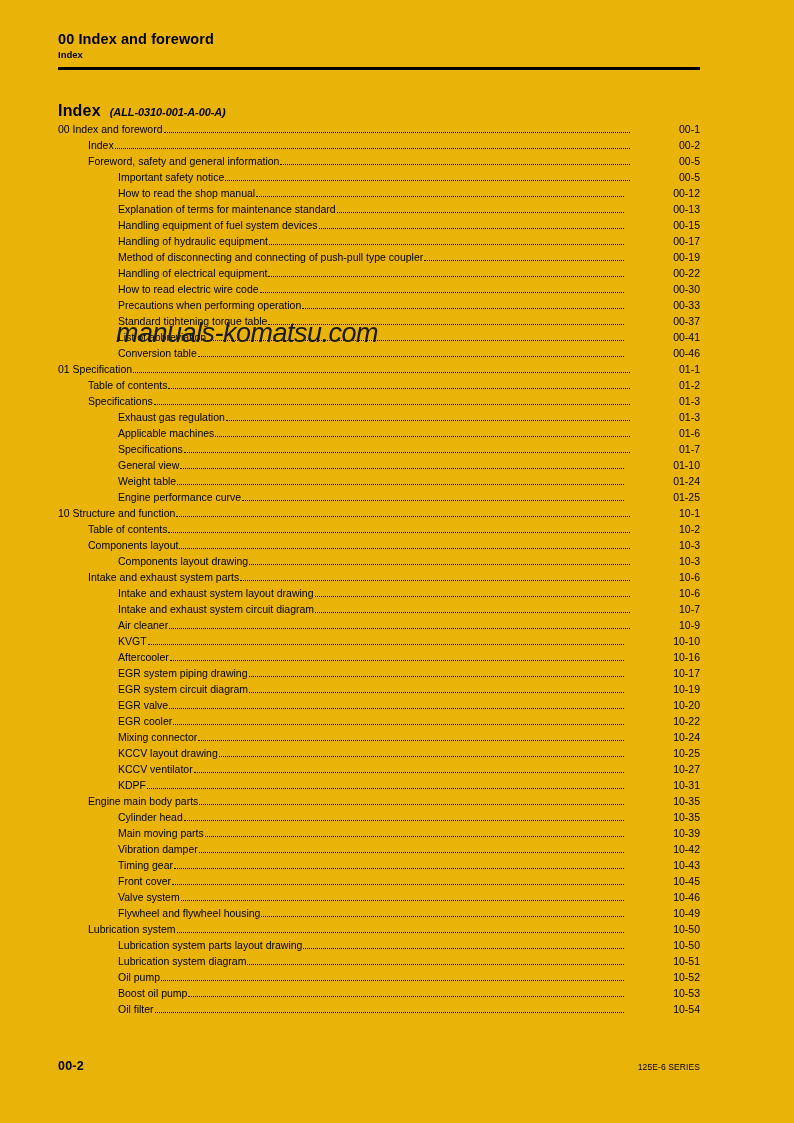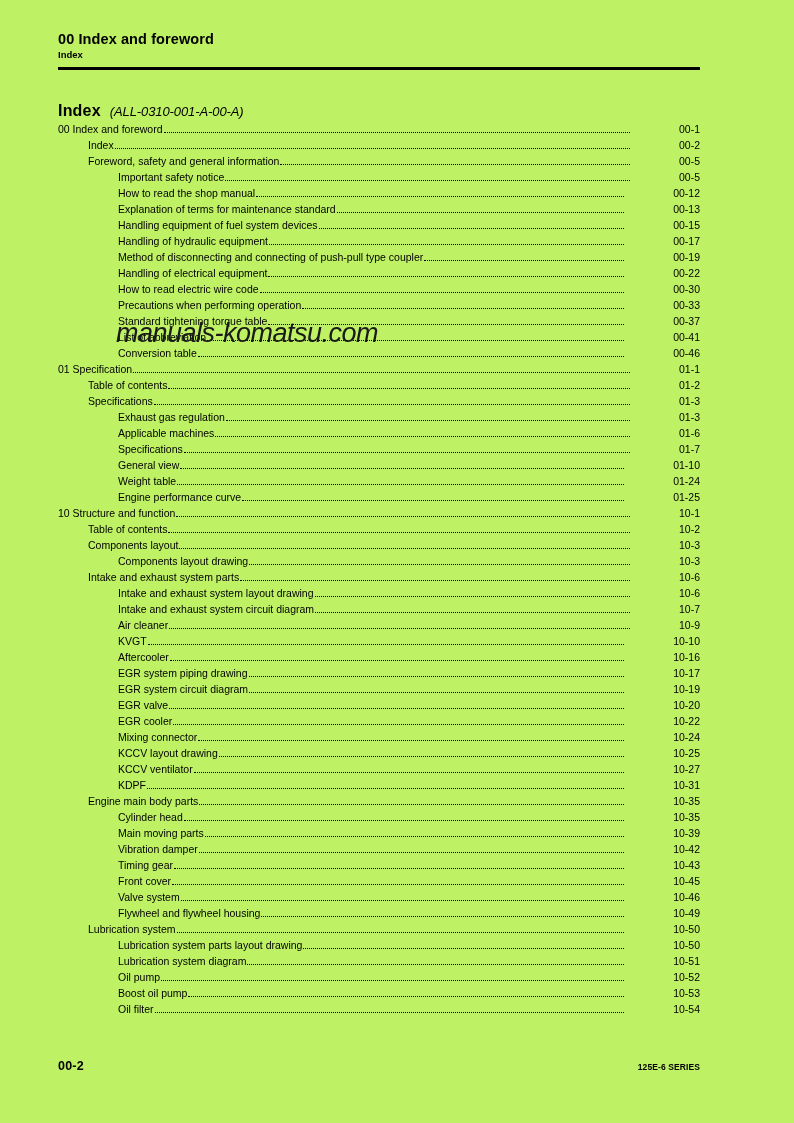--- a/index.html
+++ b/index.html
@@ -4,21 +4,21 @@
 <style>
   html, body {
     margin: 0;
     padding: 0;
     background: #ffffff;
   }
   .page {
     position: relative;
     width: 794px;
     height: 1123px;
-    background: #bef264;
+    background: #eab308;
     font-family: "Liberation Sans", sans-serif;
     color: #000000;
     overflow: hidden;
   }
 
   
   .header {
     position: absolute;
     left: 58px;
     top: 31px;
@@ -52,23 +52,23 @@
     top: 102px;
     display: flex;
     align-items: baseline;
   }
   .index-heading-text {
     font-size: 16px;
     font-weight: bold;
     letter-spacing: 0.2px;
   }
   .index-heading-code {
-    font-size: 13px;
+    font-size: 11px;
     font-style: italic;
-    font-weight: normal;
+    font-weight: bold;
     margin-left: 9px;
     letter-spacing: -0.1px;
   }
 
   
   .toc {
     position: absolute;
     left: 58px;
     top: 121px;
     width: 642px;
@@ -131,21 +131,21 @@
     top: 1059px;
     font-size: 12.5px;
     font-weight: bold;
     letter-spacing: 0.2px;
   }
   .footer-right {
     position: absolute;
     right: 94px;
     top: 1062px;
     font-size: 8.5px;
-    font-weight: bold;
+    font-weight: normal;
     letter-spacing: 0.1px;
   }
 </style>
 </head>
 <body>
 
 <div class="page">
 
   <div class="header">
     <div class="header-title">00 Index and foreword</div>

